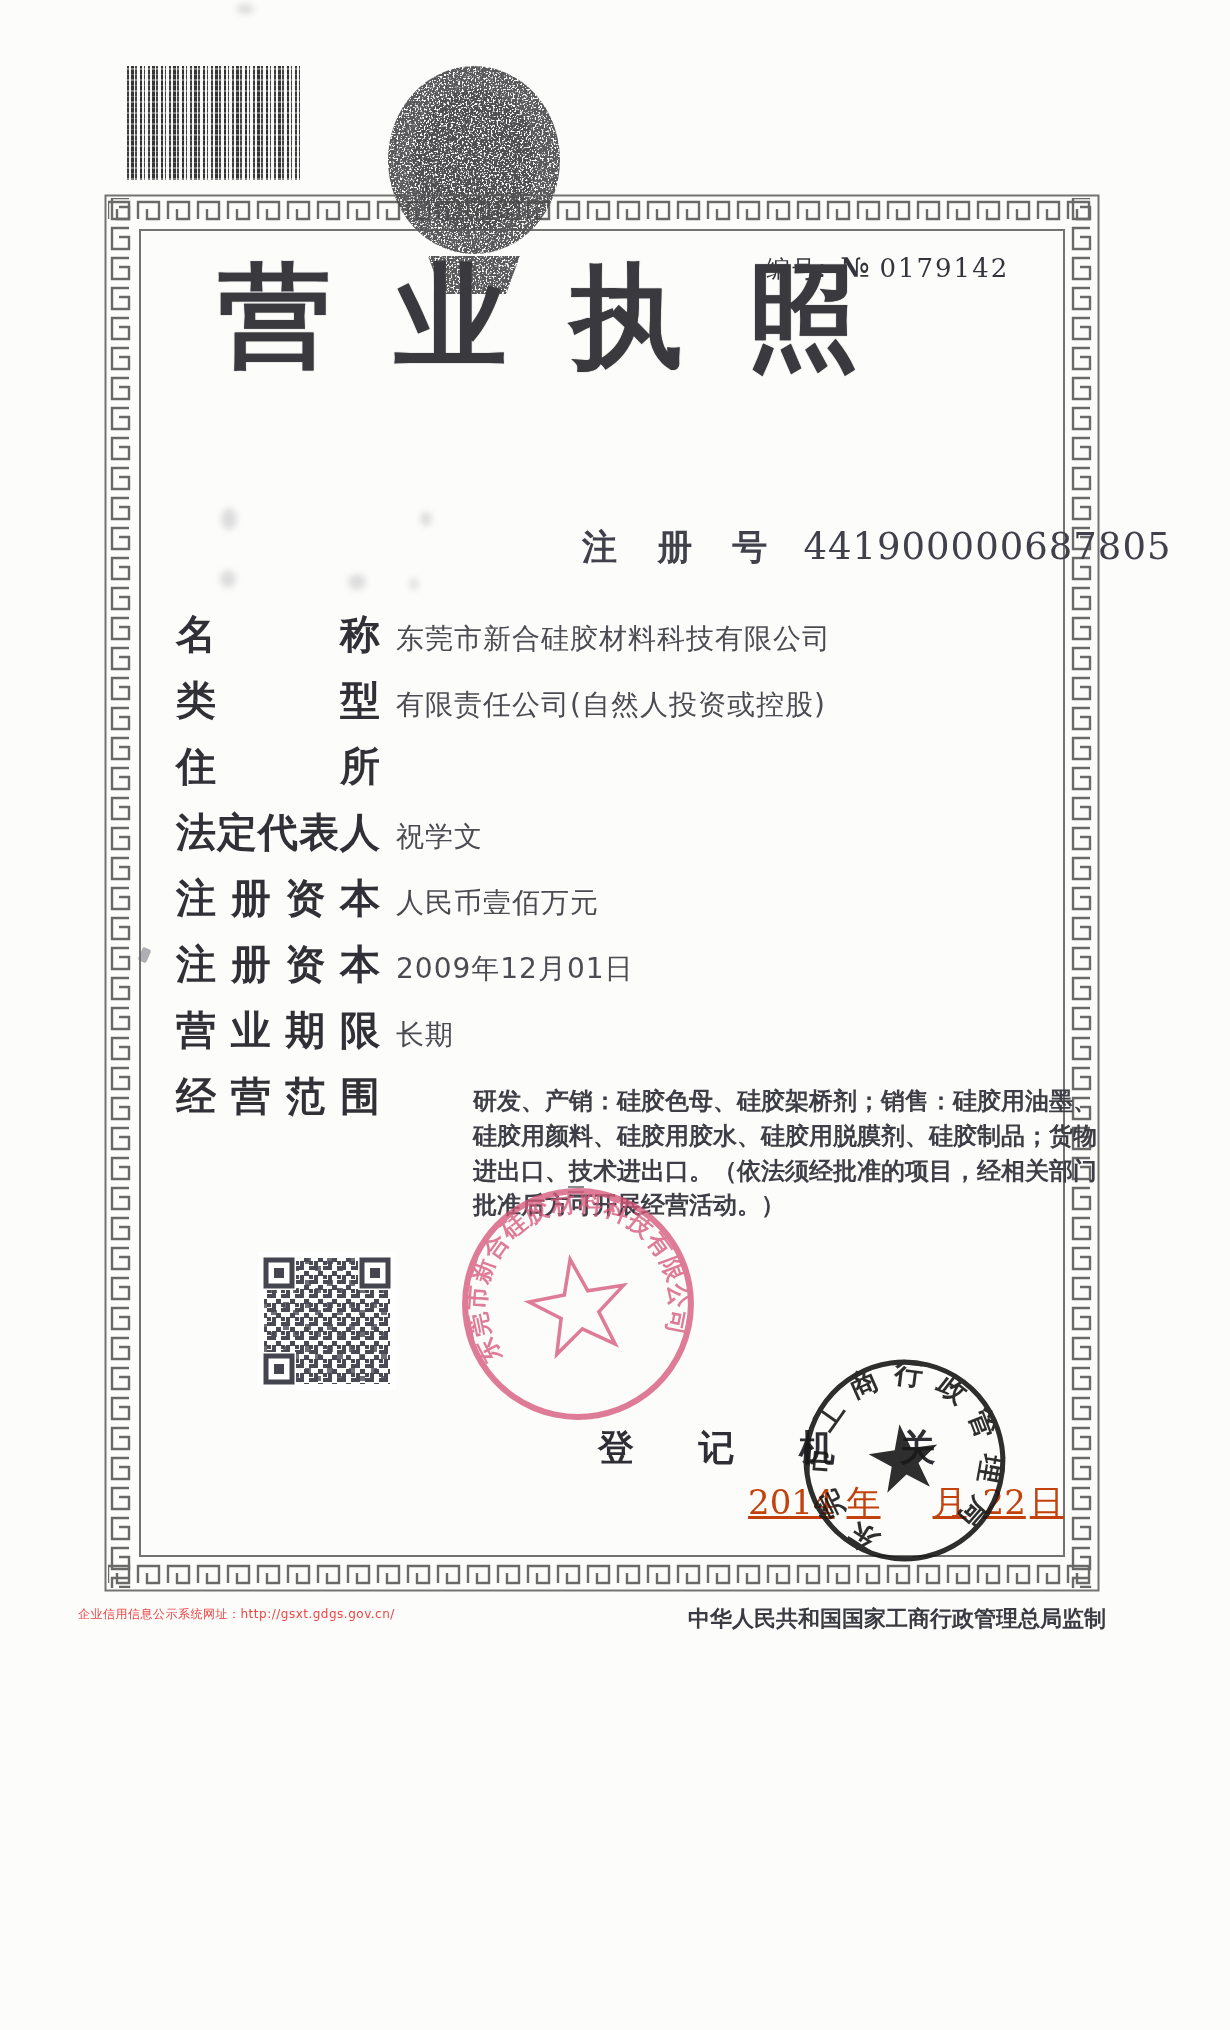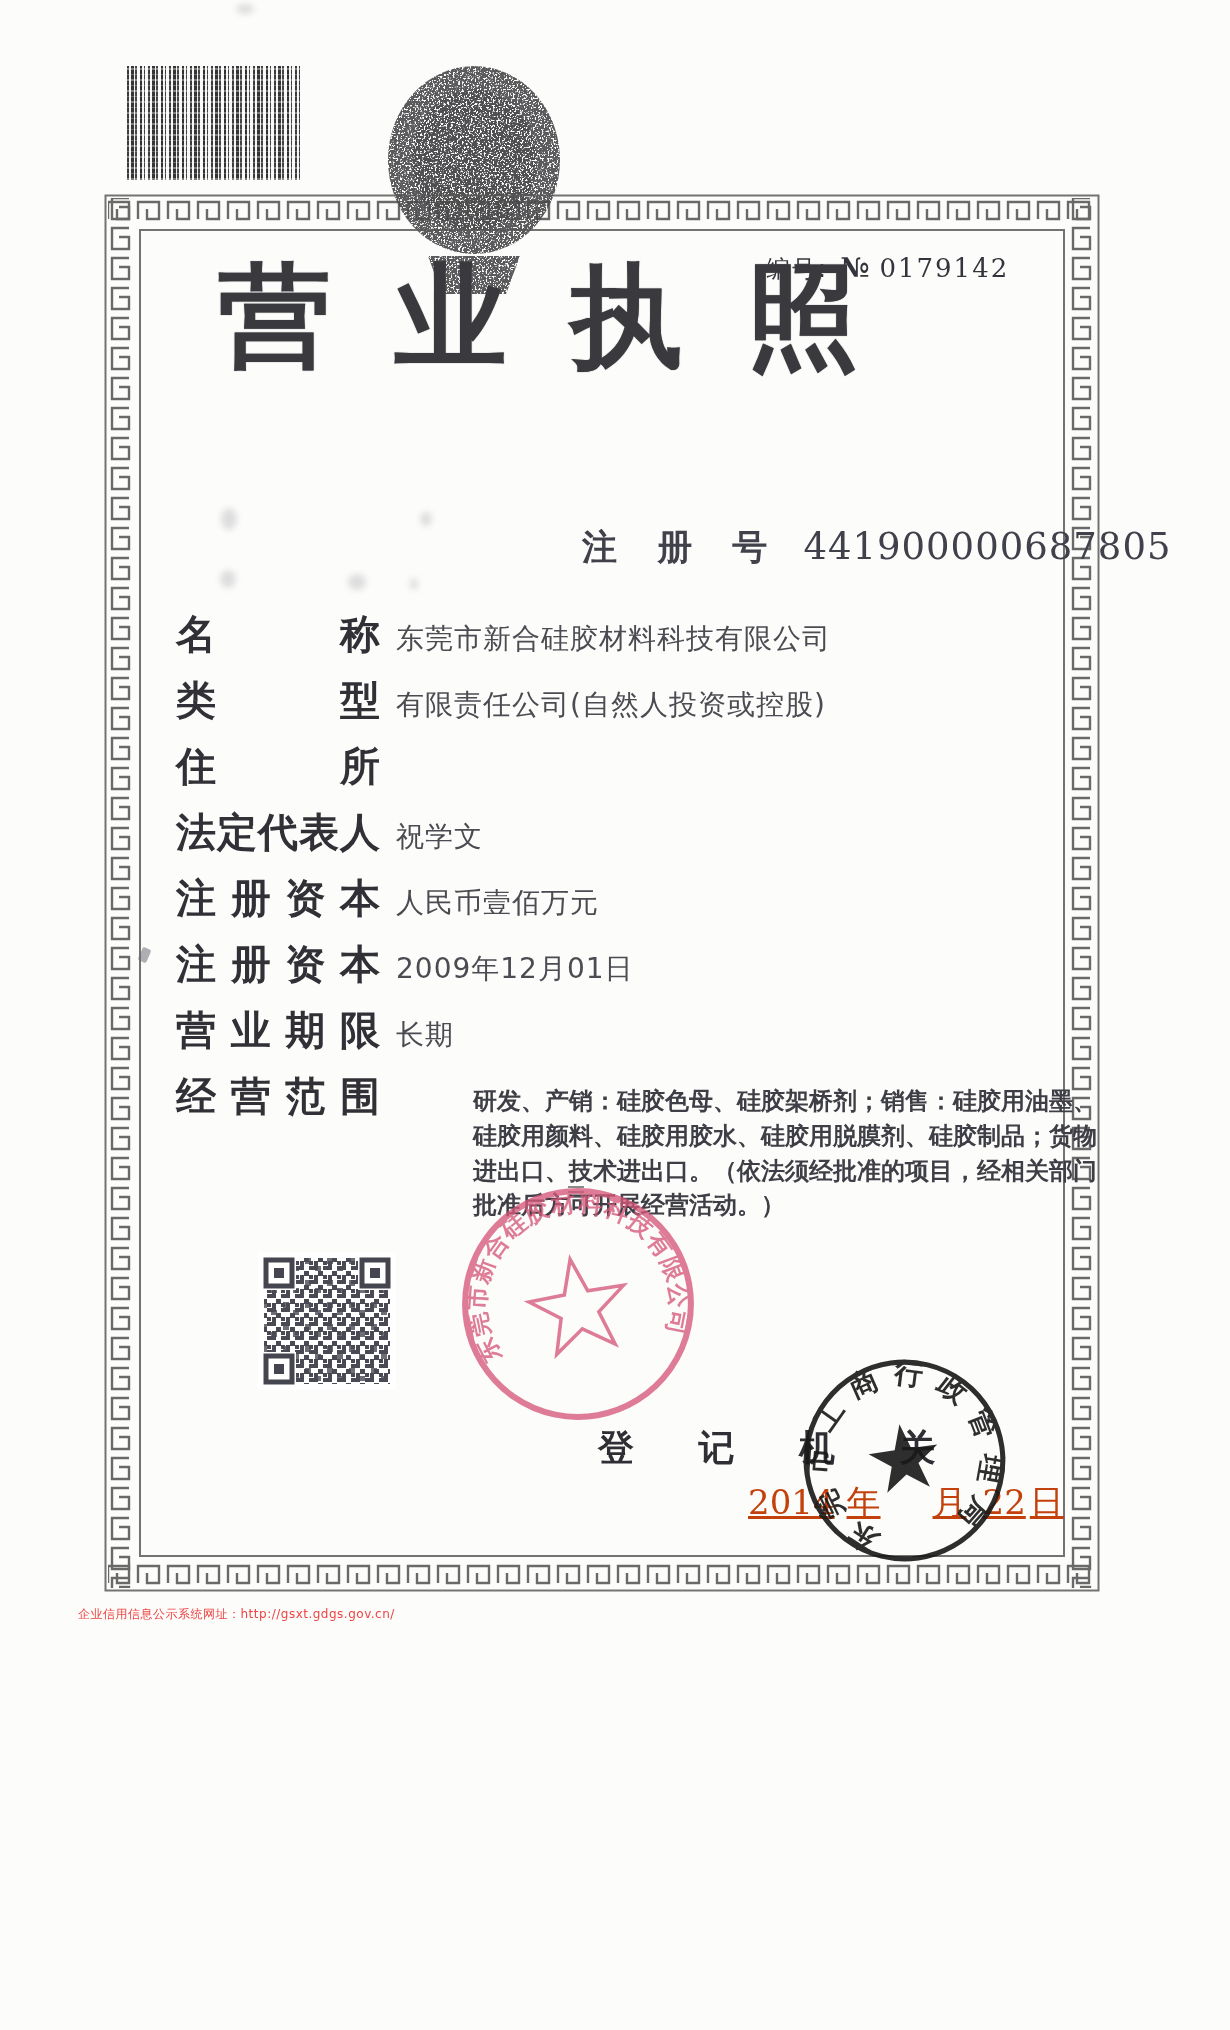--- a/index.html
+++ b/index.html
@@ -228,20 +228,21 @@
     <g transform="rotate(-8 107 107)">
       <circle cx="107" cy="107" r="97" fill="none" stroke="#181818" stroke-width="5"></circle>
       <path d="M107 71 L115.2 95.7 L141.2 95.9 L120.3 111.3 L128.2 136.1 L107 121 L85.8 136.1 L93.7 111.3 L72.8 95.9 L98.8 95.7 Z" fill="#181818"></path>
       <text font-family="DejaVu Serif, Liberation Serif, serif" font-size="28" letter-spacing="13" fill="#181818" font-weight="700">
         <textPath href="#bsp">东莞市工商行政管理局</textPath>
       </text>
     </g>
   </svg>
 
   <div class="footer-left">企业信用信息公示系统网址：http://gsxt.gdgs.gov.cn/</div>
+  <div class="footer-right">中华人民共和国国家工商行政管理总局监制</div>
 
   <div class="smudge sm1"></div>
   <div class="smudge sm2"></div>
   <div class="smudge sm3"></div>
   <div class="smudge sm4"></div>
   <div class="smudge sm5"></div>
   <div class="smudge sm6"></div>
   <div class="tick"></div>
   <div class="hashmark"></div>
 

